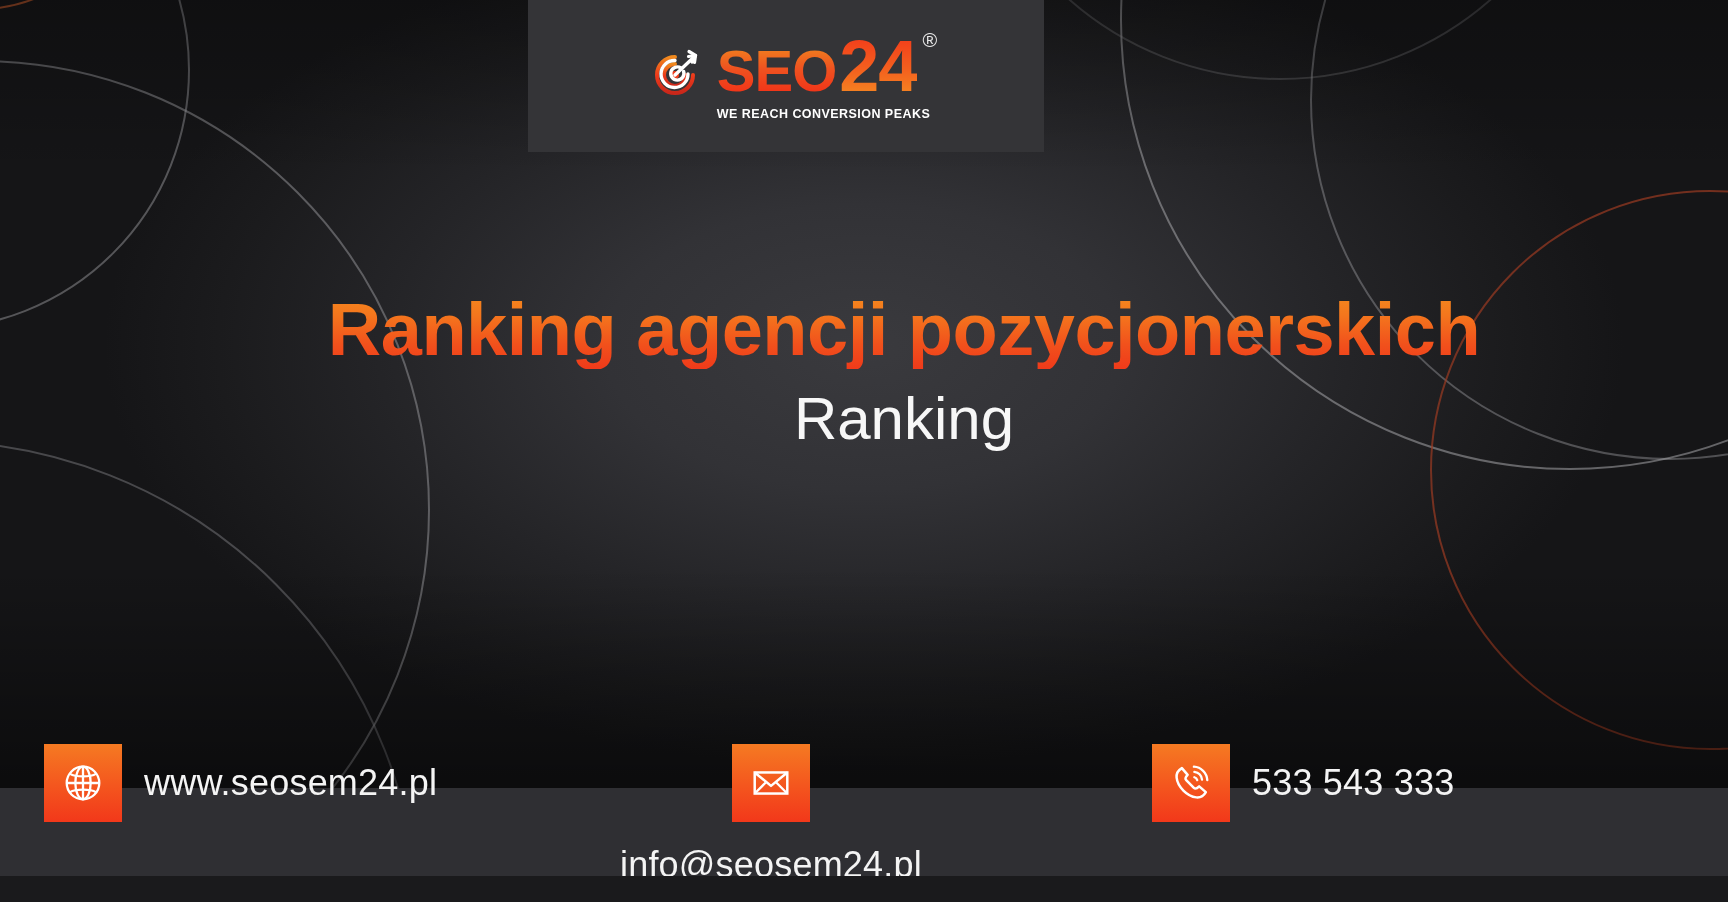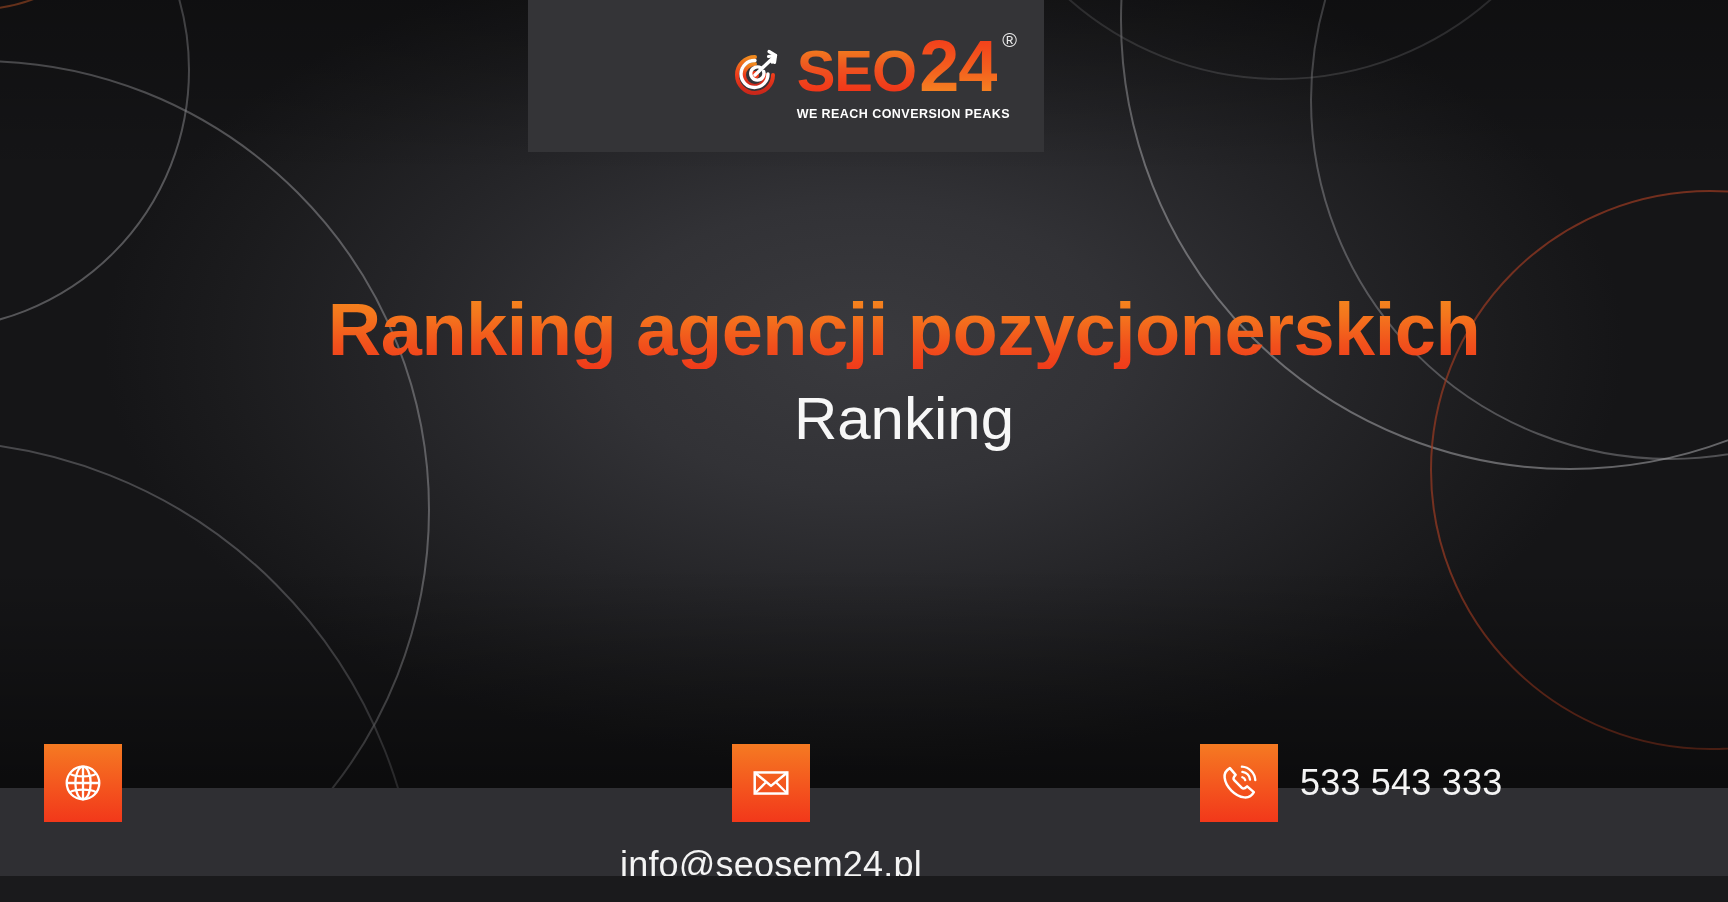--- a/index.html
+++ b/index.html
@@ -39,21 +39,21 @@
   .a4 { left:-560px;  top:440px;  width:980px;  height:980px;  border-width:2px; border-color:#8f8f93; opacity:.42; }
   .a5 { left:1120px;  top:-430px; width:900px;  height:900px;  border-width:2px; border-color:#a5a5aa; opacity:.55; }
   .a6 { left:1310px;  top:-260px; width:720px;  height:720px;  border-width:2px; border-color:#9a9a9e; opacity:.45; }
   .a7 { left:1430px;  top:190px;  width:560px;  height:560px;  border-width:2px; border-color:#9b3a22; opacity:.7; }
   .a8 { left:960px;   top:-560px; width:640px;  height:640px;  border-width:2px; border-color:#8d8d91; opacity:.3; }
 
   
   .logo-plate {
     position:absolute; left:528px; top:0; width:516px; height:152px;
     background:#343437;
-    display:flex; align-items:center; justify-content:flex-end;
+    display:flex; align-items:center; justify-content:center;
     z-index:5;
     padding-left:39px;
   }
   .logo-inner { display:flex; align-items:center; gap:14px; margin-top:-2px; }
   .target-ico { width:56px; height:56px; flex:none; }
   .wordmark { display:flex; flex-direction:column; }
   .wm-row { display:flex; align-items:baseline; }
   .wm-seo {
     font-size:58px; font-weight:bold; letter-spacing:-1px; line-height:1;
     background:linear-gradient(180deg,#f08a1e 0%,#ef5320 45%,#f22b16 100%);
@@ -96,21 +96,21 @@
   }
   .bottom-strip {
     position:absolute; left:0; top:876px; width:1728px; height:26px;
     background:#1a1a1c; z-index:6;
   }
   .contact {
     position:absolute; display:flex; align-items:center; gap:22px;
   }
   .c-web  { left:44px;   top:-44px; }
   .c-mail { left:620px;  top:-44px;flex-direction:column; }
-  .c-tel  { left:1200px; top:-44px; }
+  .c-tel  { left:1152px; top:-44px; }
   .ico-box {
     width:78px; height:78px; flex:none;
     background:linear-gradient(180deg,#f57a22 0%,#f4551e 55%,#f2381a 100%);
     display:flex; align-items:center; justify-content:center;
   }
   .ico-box svg { display:block; }
   .c-text { font-size:36px; color:#f4f4f4; white-space:nowrap; letter-spacing:.2px; }
 </style>
 </head>
 <body>
@@ -171,20 +171,21 @@
       <span class="ico-box">
         <svg viewBox="0 0 48 48" width="46" height="46">
           <circle cx="24" cy="24" r="17" fill="none" stroke="#fff" stroke-width="2.4"></circle>
           <ellipse cx="24" cy="24" rx="8" ry="17" fill="none" stroke="#fff" stroke-width="2.4"></ellipse>
           <line x1="7" y1="24" x2="41" y2="24" stroke="#fff" stroke-width="2.4"></line>
           <line x1="24" y1="7" x2="24" y2="41" stroke="#fff" stroke-width="2.4"></line>
           <path d="M10.5 14.5 C16 18 32 18 37.5 14.5" fill="none" stroke="#fff" stroke-width="2.2"></path>
           <path d="M10.5 33.5 C16 30 32 30 37.5 33.5" fill="none" stroke="#fff" stroke-width="2.2"></path>
         </svg>
       </span>
+      <span class="c-text">www.seosem24.pl</span>
     </div>
 
     <div class="contact c-mail">
       <span class="ico-box">
         <svg viewBox="0 0 48 48" width="46" height="46">
           <rect x="7" y="13" width="34" height="22" fill="none" stroke="#fff" stroke-width="2.6"></rect>
           <path d="M7 13 L24 27 L41 13" fill="none" stroke="#fff" stroke-width="2.6" stroke-linejoin="round"></path>
           <path d="M7 35 L18.5 23.5 M41 35 L29.5 23.5" fill="none" stroke="#fff" stroke-width="2.4"></path>
         </svg>
       </span>

